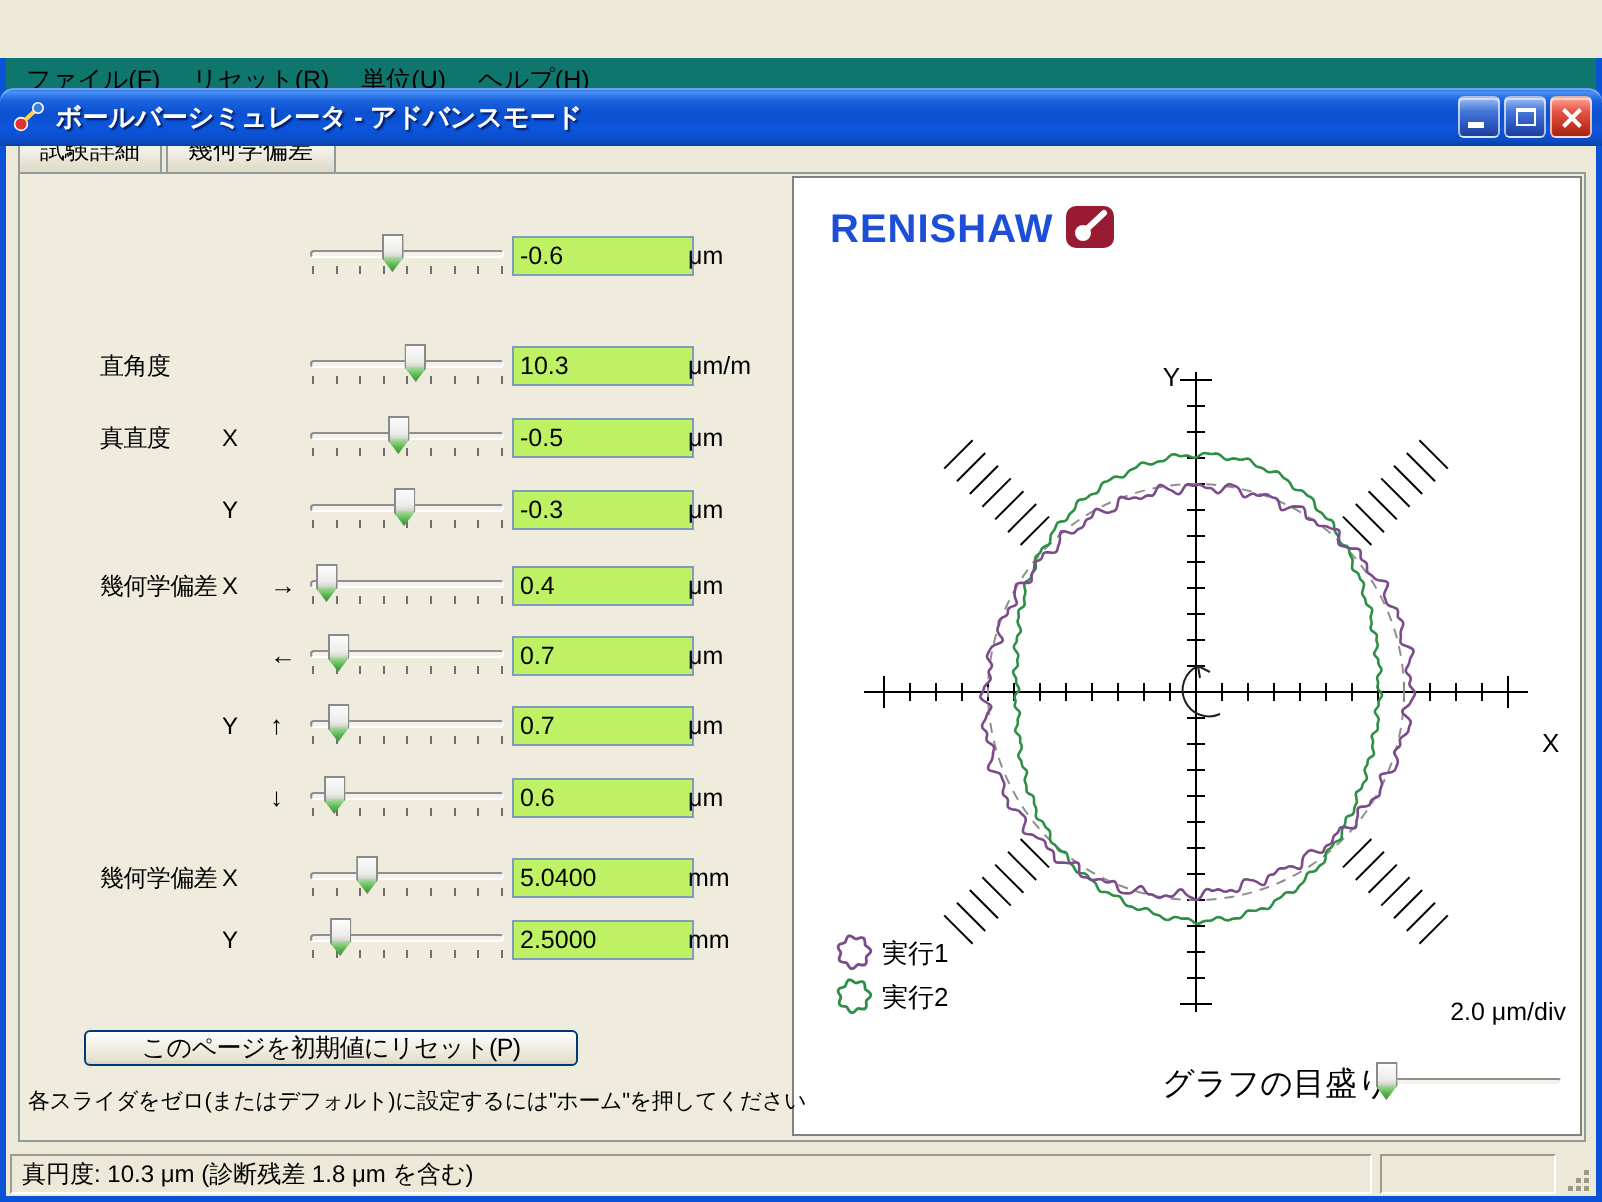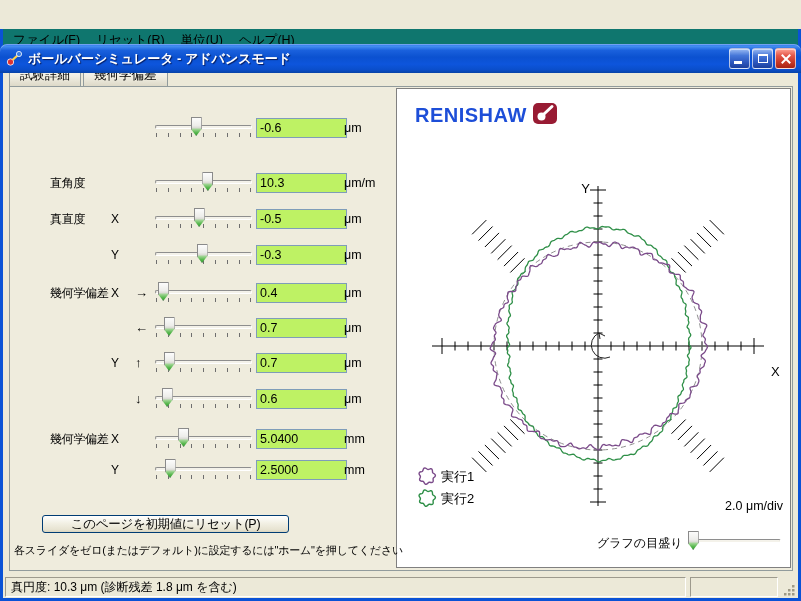--- a/index.html
+++ b/index.html
@@ -82,21 +82,21 @@
   .brand-row { display:flex; align-items:flex-start; }
   .brand-name { font-size:20px; font-weight:bold; color:#1d4ed8; letter-spacing:0.5px; line-height:32px;text-align:right; }
   .brand-mark { margin-left:5px; margin-top:3px; }
   .brand-tagline { font-size:15px; font-weight:bold; color:#111; margin-top:1px; margin-left:2px; }
   #plot-svg { position:absolute; left:0; top:80px; }
   #plot-svg text { font-family:"Liberation Sans","DejaVu Sans",sans-serif; }
   .axis-label { font-size:13px; fill:#000; }
   .legend-text { font-size:13px; fill:#000; }
   .scale-text { font-size:12.5px; fill:#000; }
   .graph-scale-row { position:absolute; left:0; top:441px; width:395px; height:26px; }
-  .graph-scale-label { position:absolute; left:200px; line-height:26px; font-size:12px; }
+  .graph-scale-label { position:absolute; left:184px; line-height:26px; font-size:16px; }
   .graph-scale-row .slider { left:292px; width:92px; }
 
   
   .statusbar { position:absolute; left:3px; right:3px; top:576px; height:22px;
     background:#ECE9D8; display:flex; align-items:stretch; padding:1px 2px; gap:4px; z-index:9; }
   .status-pane { border:1px solid; border-color:#9d9a8d #fff #fff #9d9a8d;
     font-size:12px; line-height:18px; padding:0 5px; white-space:nowrap; overflow:hidden; }
   .status-pane.main { flex:1; }
   .status-pane.aux { width:88px; }
   .grip { width:14px; align-self:flex-end; }

